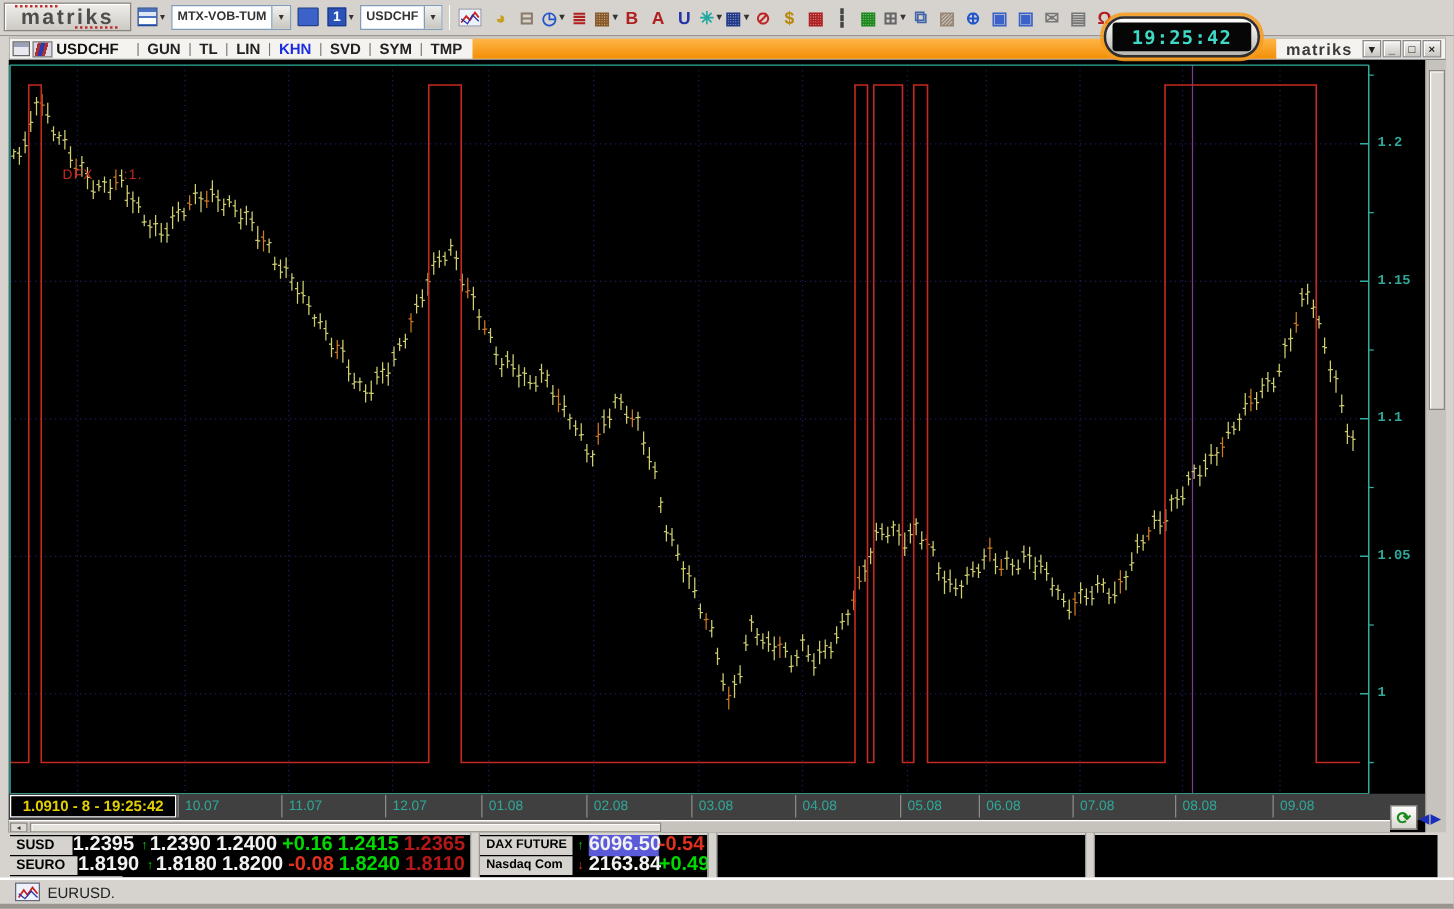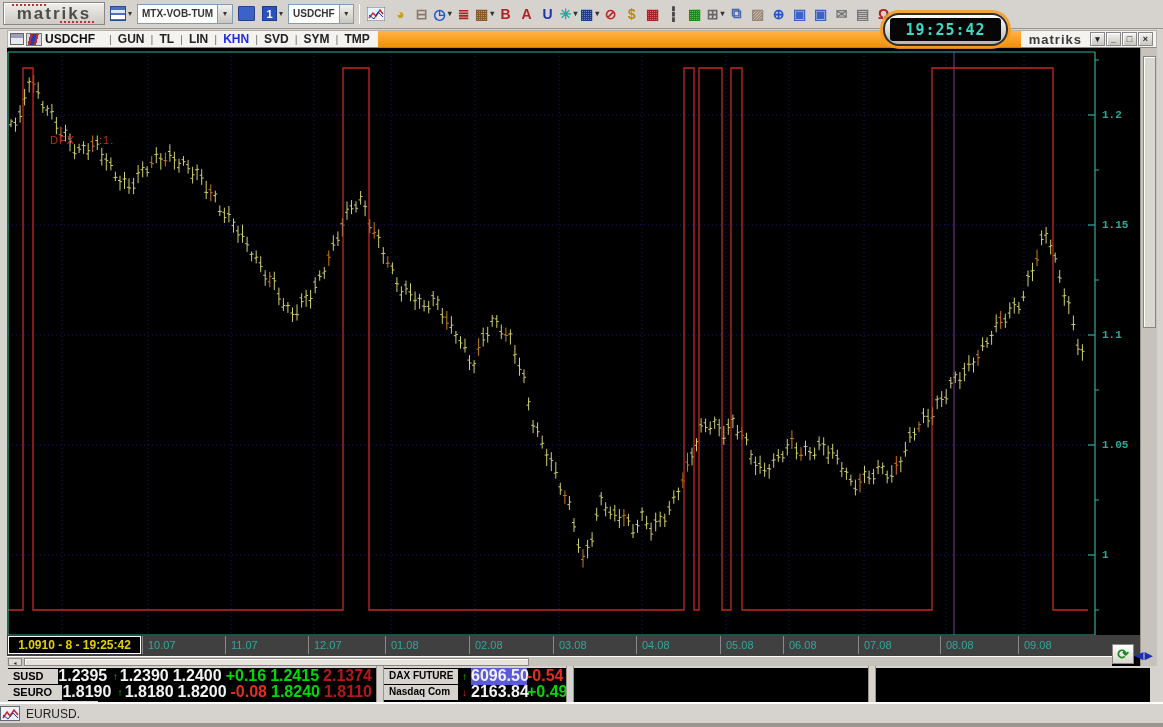--- a/index.html
+++ b/index.html
@@ -82,21 +82,21 @@
   .tk-panel { position:absolute; top:2px; height:37px; background:#000; overflow:hidden; }
   .tk-row { display:flex; height:16px; align-items:center; }
   .tk-name { height:15px; background:#d6d3ce; color:#000; font-size:11px; font-weight:bold; padding:1px 0 0 5px; }
   .tk-cell { font-size:16px; font-weight:bold; text-align:right; padding-right:4px; white-space:nowrap; }
   .tk-arrow { text-align:center; font-size:10px; font-weight:bold; }
   .tk-vsep { position:absolute; top:0; width:8px; height:37px; background:#d6d3ce; border-left:1px solid #9a968f; border-right:1px solid #9a968f; }
   .hl-blue { background:#5b5bd9; }
 
   
   .statusbar { position:absolute; left:0; top:702px; width:1163px; height:25px; background:#d6d3ce;
-               border-top:2px solid #fff; display:flex; align-items:center; gap:6px; padding-left:0;
+               border-top:2px solid #fff; display:flex; align-items:center; gap:6px; padding-left:12px;
                border-bottom:4px solid #9a968f; }
   .sb-icon { width:20px; height:15px; background:#eef2fa; border:1px solid #667; position:relative; overflow:hidden; }
   .sb-icon svg { position:absolute; left:0; top:0; }
   .sb-text { font-size:12px; color:#222; }
 </style>
 </head>
 <body>
 
 <div class="screen">
 
@@ -352,21 +352,21 @@
   <div class="ticker">
     <div class="tk-panel" id="tk-panel1" style="left:1px;width:368px;">
         <div class="tk-row">
           <span class="tk-name" style="width: 90px;">SUSD</span>
           <span class="tk-cell" style="width: 56px; color: rgb(242, 242, 242);">1.2395</span>
           <span class="tk-arrow" style="width: 16px; color: rgb(0, 216, 0);">↑</span>
           <span class="tk-cell" style="width: 60px; color: rgb(242, 242, 242);">1.2390</span>
           <span class="tk-cell" style="width: 60px; color: rgb(242, 242, 242);">1.2400</span>
           <span class="tk-cell" style="width: 52px; color: rgb(0, 216, 0);">+0.16</span>
           <span class="tk-cell" style="width: 62px; color: rgb(0, 216, 0);">1.2415</span>
-          <span class="tk-cell" style="width: 58px; color: rgb(181, 24, 24);">2.1374</span>
+          <span class="tk-cell" style="width: 58px; color: rgb(181, 24, 24);">1.2365</span>
         </div>
         <div class="tk-row">
           <span class="tk-name" style="width: 90px;">SEURO</span>
           <span class="tk-cell" style="width: 56px; color: rgb(242, 242, 242);">1.8190</span>
           <span class="tk-arrow" style="width: 16px; color: rgb(0, 216, 0);">↑</span>
           <span class="tk-cell" style="width: 60px; color: rgb(242, 242, 242);">1.8180</span>
           <span class="tk-cell" style="width: 60px; color: rgb(242, 242, 242);">1.8200</span>
           <span class="tk-cell" style="width: 52px; color: rgb(224, 48, 32);">-0.08</span>
           <span class="tk-cell" style="width: 62px; color: rgb(0, 216, 0);">1.8240</span>
           <span class="tk-cell" style="width: 58px; color: rgb(181, 24, 24);">1.8110</span>

